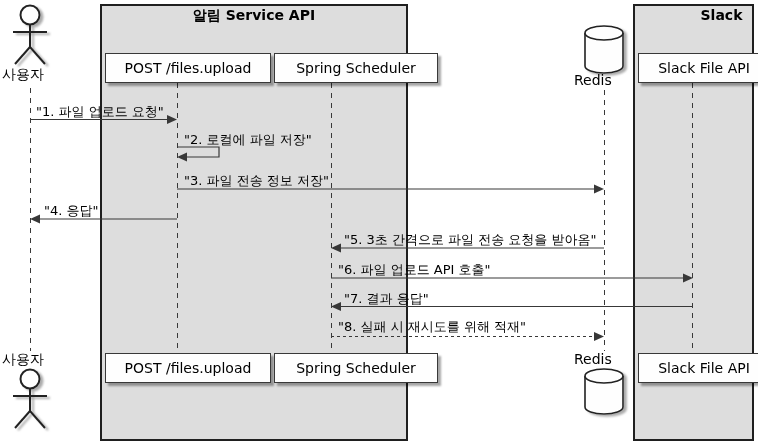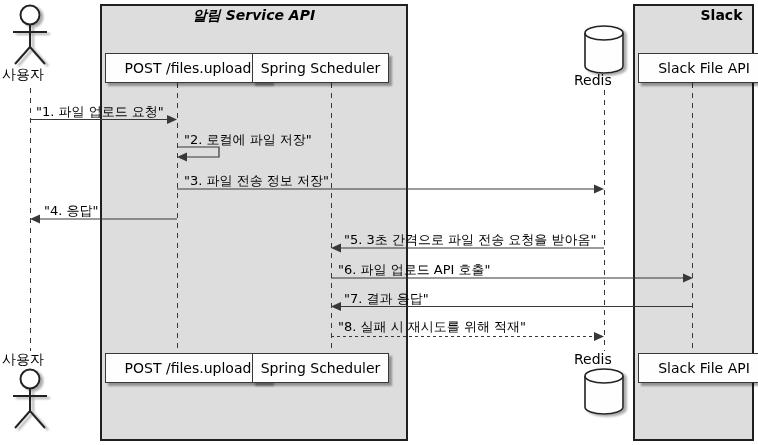--- a/index.html
+++ b/index.html
@@ -6,37 +6,37 @@
     --bg:#FFFFFF; --box-fill:#DDDDDD; --pfill:#FEFEFE; --stroke:#383838; --text:#000000;
   }
   html,body{margin:0;padding:0;background:#fff;}
   body{font-family:"DejaVu Sans","Liberation Sans",sans-serif;color:var(--text);}
   #canvas{position:relative;width:758px;height:445px;background:var(--bg);overflow:hidden;}
 
   .bigbox{position:absolute;background:var(--box-fill);border:2px solid #1f1f1f;box-sizing:border-box;z-index:1;}
   #box-service{left:100px;top:4px;width:308px;height:437px;}
   #box-slack{left:633px;top:4px;width:121px;height:437px;}
   .bigbox-title{position:absolute;z-index:3;font-weight:bold;font-size:14px;text-align:center;}
-  #title-service{left:100px;top:7px;width:308px;font-style:italic;}
+  #title-service{left:100px;top:7px;width:308px;}
   #title-slack{left:633px;top:7px;width:121px;padding-left:28px;}
 
   svg.layer{position:absolute;left:0;top:0;z-index:2;pointer-events:none;}
   .lifeline{stroke:var(--stroke);stroke-width:1;stroke-dasharray:5,5;fill:none;}
   .msgline{stroke:var(--stroke);stroke-width:1.2;fill:none;}
   .msgline.dashed{stroke-dasharray:3,3;}
   .arrowhead{fill:var(--stroke);stroke:none;}
   .figure{stroke:#222;stroke-width:2;fill:none;}
   .figure-fill{fill:var(--pfill);}
   .cyl{stroke:#222;stroke-width:1.6;fill:var(--pfill);}
 
   .pbox{position:absolute;z-index:3;box-sizing:border-box;height:30px;background:var(--pfill);
         border:1.6px solid var(--stroke);box-shadow:3px 3px 2px rgba(0,0,0,0.35);
         display:flex;align-items:center;justify-content:center;font-size:14px;white-space:nowrap;}
   .p-post{left:105px;width:166px;}
-  .p-spring{left:252px;width:137px;align-items:center;}
+  .p-spring{left:274px;width:164px;align-items:center;}
   .p-slackapi{left:638px;width:132px;}
   .row-top{top:53px;} .row-bottom{top:353px;}
 
   .nodelabel{position:absolute;z-index:3;font-size:14px;text-align:left;white-space:nowrap;}
   #actor-label-top{left:2px;top:66px;width:56px;}
   #actor-label-bottom{left:2px;top:351px;width:56px;}
   #redis-label-top{left:574px;top:72px;width:60px;}
   #redis-label-bottom{left:574px;top:351px;width:60px;}
 
   .msglabel{position:absolute;z-index:3;font-size:13px;white-space:nowrap;}

